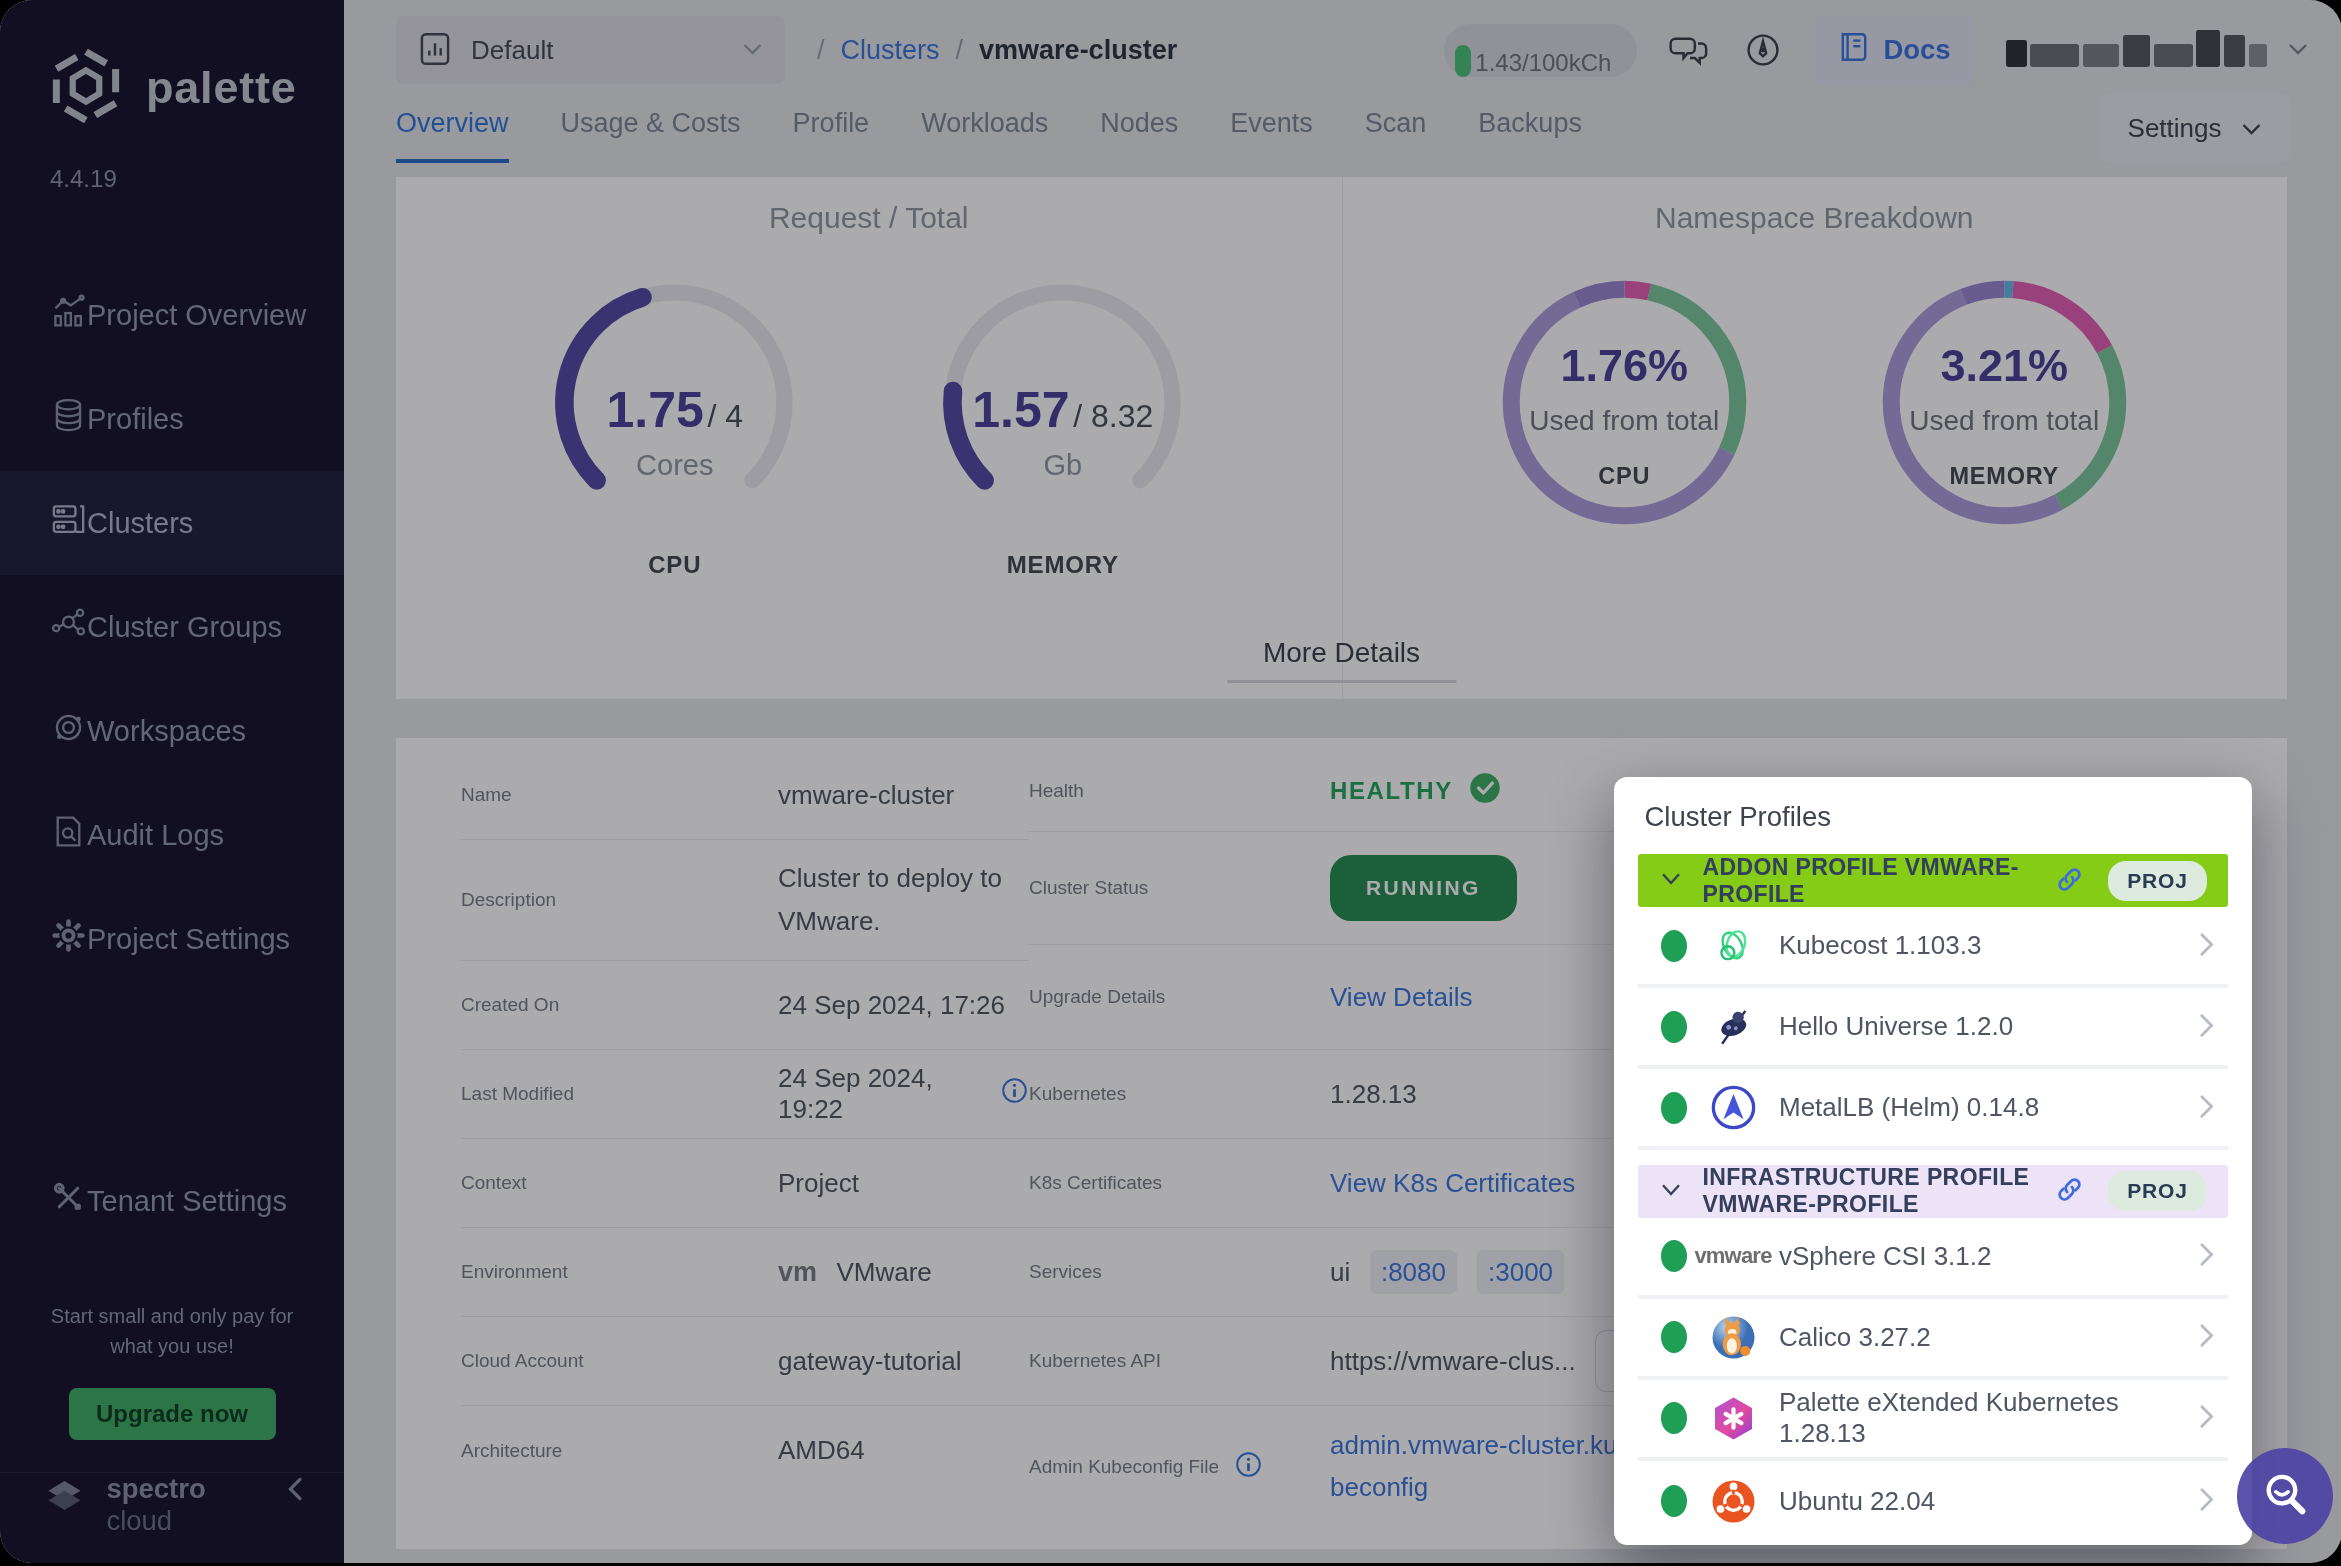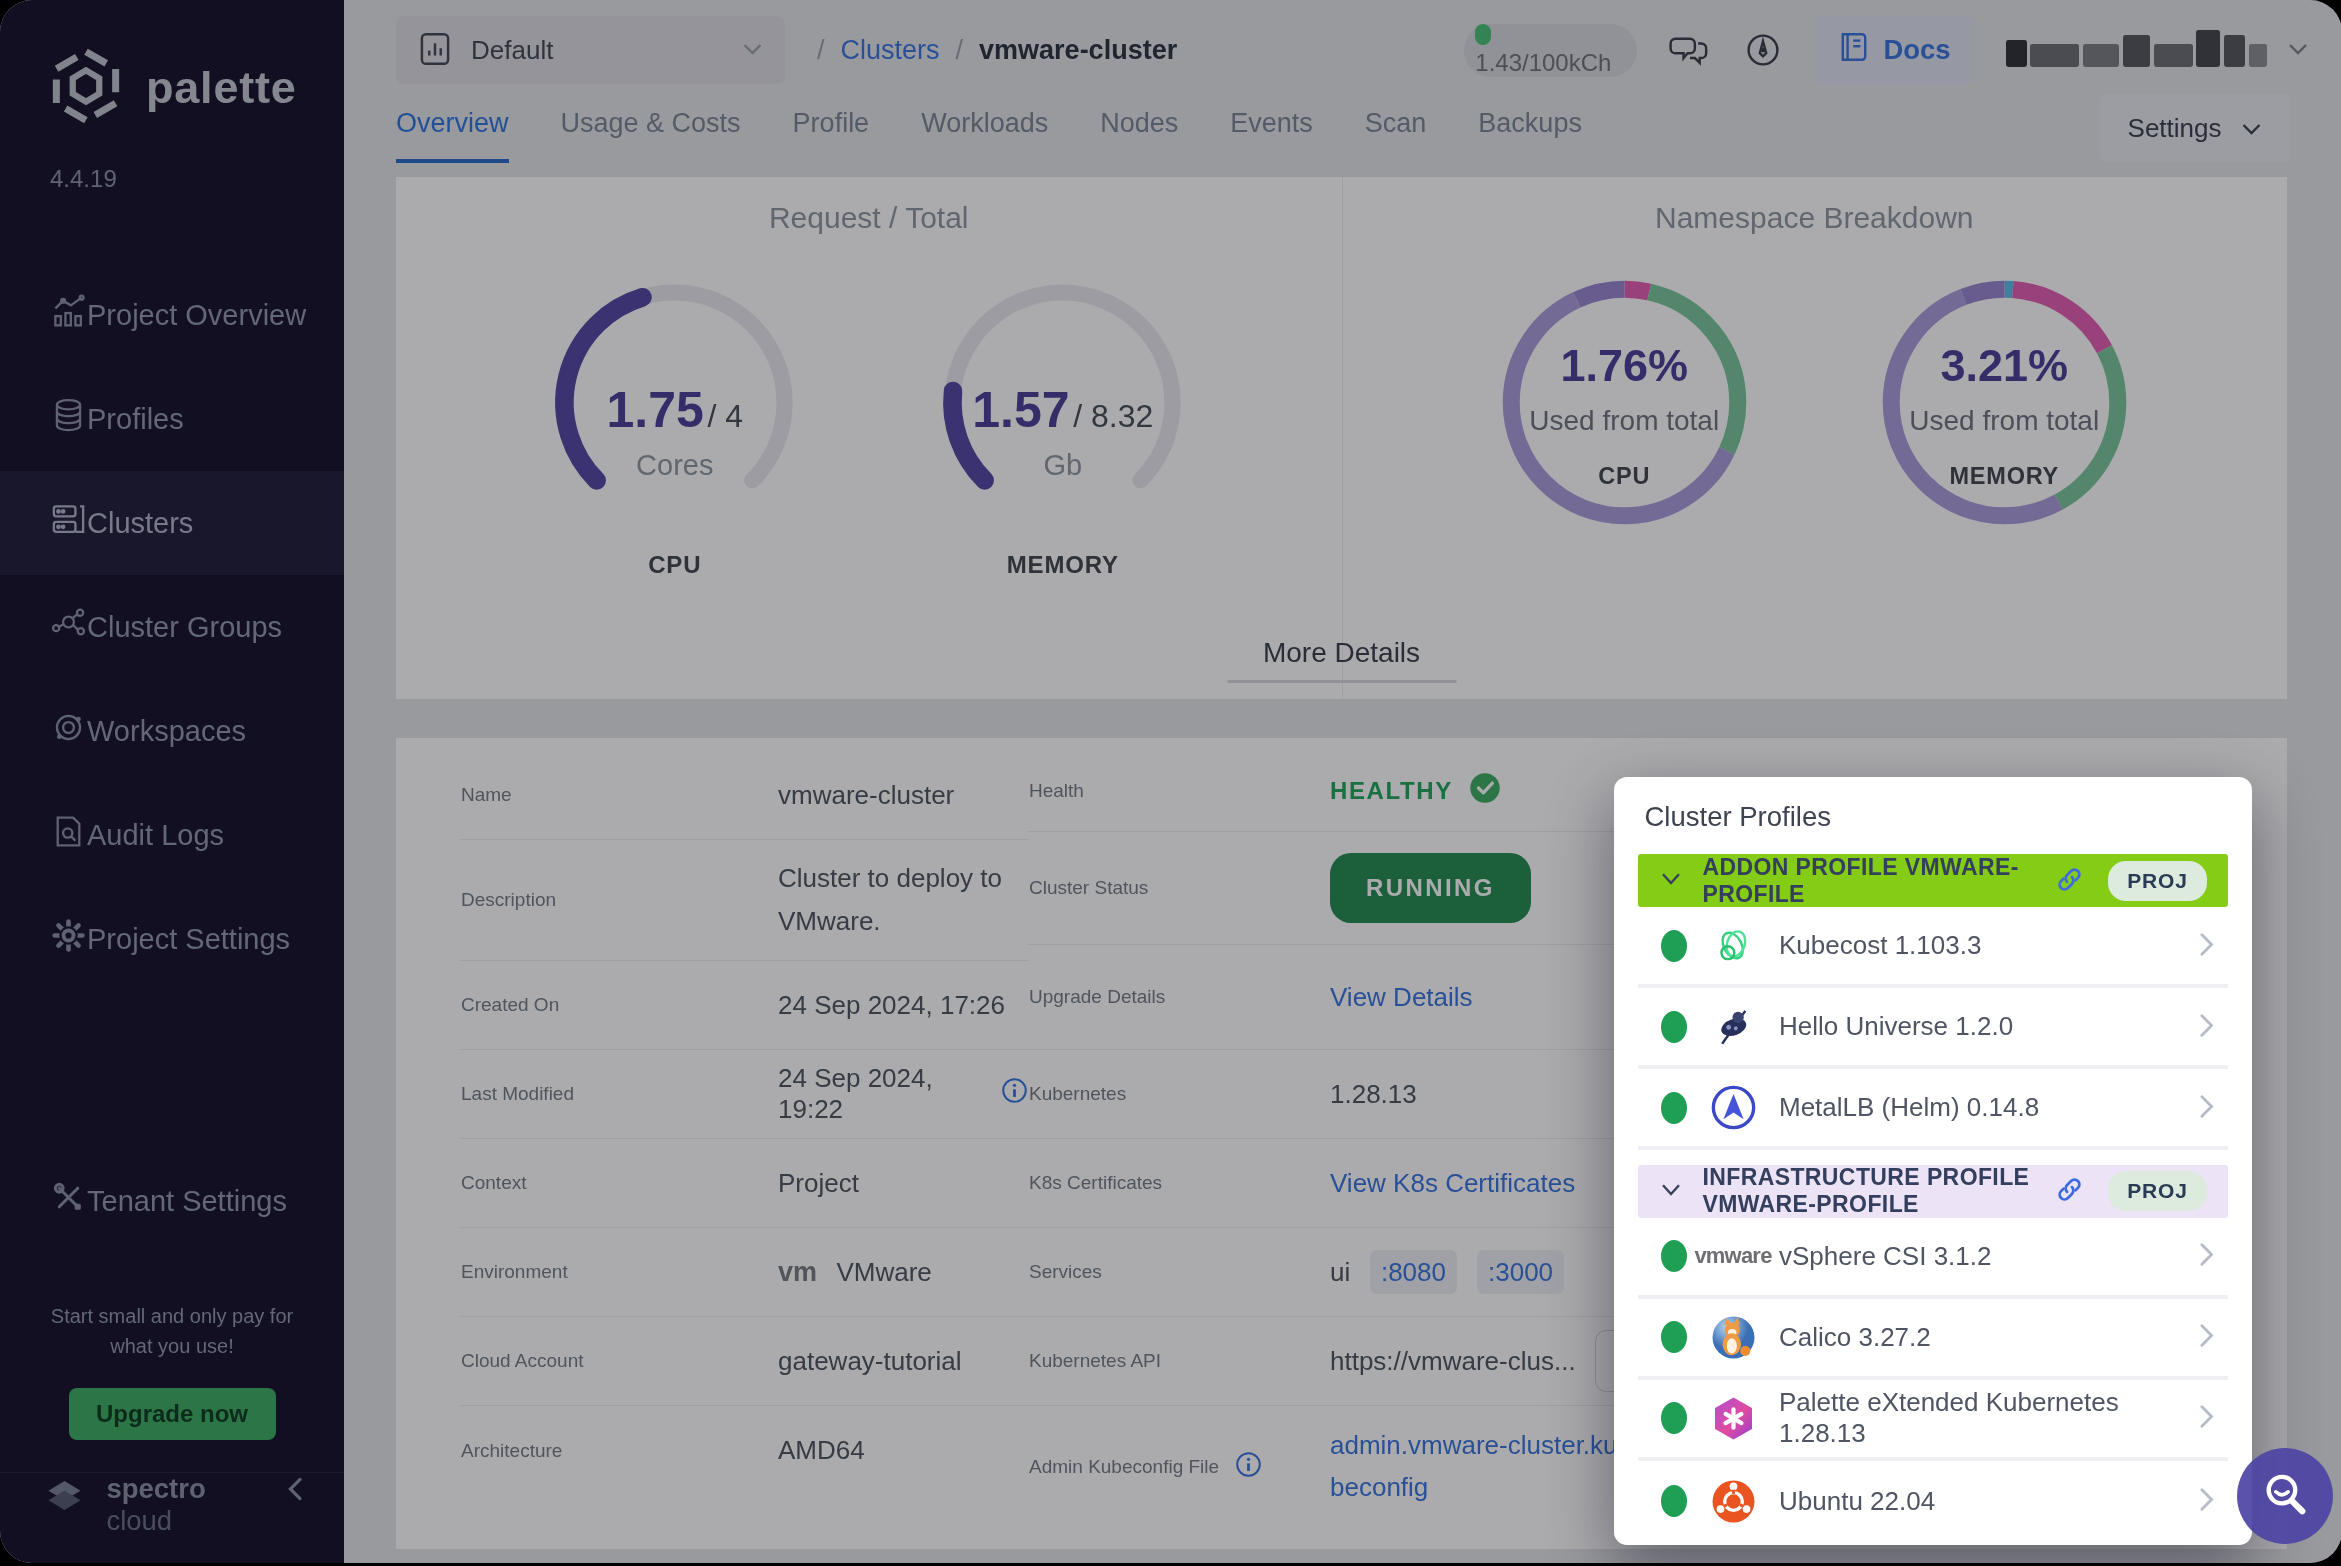--- a/index.html
+++ b/index.html
@@ -32,22 +32,22 @@
   .topbar{height:91px;display:flex;align-items:center;padding:9.7px 32px 0 52px;}
   .proj-select{display:flex;align-items:center;width:389px;height:68px;border-radius:8px;
                background:#dcdde2;padding:0 21px;gap:18px;cursor:pointer;}
   .proj-select .lbl{font-size:26px;color:#454a55;}
   .proj-select .chev{margin-left:auto;}
   .crumbs{display:flex;align-items:center;gap:16px;margin-left:32px;font-size:27px;}
   .crumb-slash{color:#9aa0ab;}
   .crumb-link{color:#3b76dd;cursor:pointer;}
   .crumb-cur{color:#2e3440;font-weight:600;}
   .top-right{margin-left:auto;display:flex;align-items:center;gap:32px;}
-  .usage-pill{display:flex;align-items:flex-start;height:53px;border-radius:27px;background:#d8dade;
-              padding:0 26px 0 11.3px;gap:4px;font-size:24px;color:#6f747c;flex-direction:column;}
+  .usage-pill{display:flex;align-items:flex-end;height:53px;border-radius:27px;background:#d8dade;
+              padding:0 26px 0 11.3px;gap:4px;font-size:24px;color:#6f747c;}
   .usage-dot{width:16px;height:32px;border-radius:8px;background:#49c27a;}
   .icon-btn{background:none;border:none;padding:0;cursor:pointer;line-height:0;}
   .docs-btn{display:flex;align-items:center;gap:13px;height:68px;border-radius:8px;background:#dfe4f2;
             border:none;padding:0 23px;font-size:27.5px;font-weight:600;color:#3b76dd;cursor:pointer;
             font-family:inherit;}
   .user-menu{display:flex;align-items:center;gap:4.9px;cursor:pointer;}
   .user-menu .blk{display:inline-block;height:23px;border-radius:2.4px;}
   
   .tabsbar{display:flex;align-items:center;gap:52px;padding:8px 52px 0;height:81px;}
   .tab{font-size:27px;color:#7d8694;padding-bottom:19.4px;border-bottom:4.9px solid transparent;cursor:pointer;}
@@ -88,21 +88,21 @@
   .dcol-right .drow{grid-template-columns:301px 1fr;}
   .drow:last-child{border-bottom:none;}
   .dlabel{font-size:19px;color:#767c86;display:flex;align-items:center;gap:14.6px;}
   .dvalue{font-size:26px;color:#4f5560;display:flex;align-items:center;gap:19.4px;min-width:0;}
   .desc-val{display:block;max-width:267px;line-height:1.65;}
   .tag-pill{border:1.6px solid #d8dade;border-radius:26px;height:50px;display:inline-flex;align-items:center;
             padding:0 24px;font-size:24px;color:#4f5560;}
   .tag-more{border:1.6px solid #d8dade;border-radius:26px;height:50px;width:63px;display:inline-flex;
             align-items:center;justify-content:center;font-size:24px;color:#4f5560;cursor:pointer;}
   .healthy{display:flex;align-items:center;gap:14.6px;color:#23a65c;font-size:24px;font-weight:600;letter-spacing:1.6px;}
-  .status-pill{background:#268c52;color:#fff;font-size:24px;font-weight:600;letter-spacing:2.4px;
+  .status-pill{background:#268c52;color:#fff;font-size:21px;font-weight:600;letter-spacing:2.4px;
                border-radius:21px;padding:21px 36px;display:inline-block;}
   .blue-link{color:#3b76dd;cursor:pointer;}
   .port{color:#3b76dd;background:#eef0f4;padding:6.5px 11.3px;border-radius:6.5px;cursor:pointer;}
   .copy-btn{width:62px;height:62px;border-radius:11.3px;border:1.6px solid #d5d7dc;background:#fff;cursor:pointer;
             display:inline-flex;align-items:center;justify-content:center;}
   .kubeconfig-link{display:block;max-width:292px;line-height:1.6;color:#3b76dd;word-break:break-all;cursor:pointer;}
   .vm-mark{font-weight:700;color:#7a7d85;font-size:27px;}
   
   .dim{position:absolute;inset:0;background:rgba(8,8,16,0.34);z-index:50;}
   .profiles-panel{position:absolute;left:1614px;top:777px;width:638px;height:768px;background:#fff;

